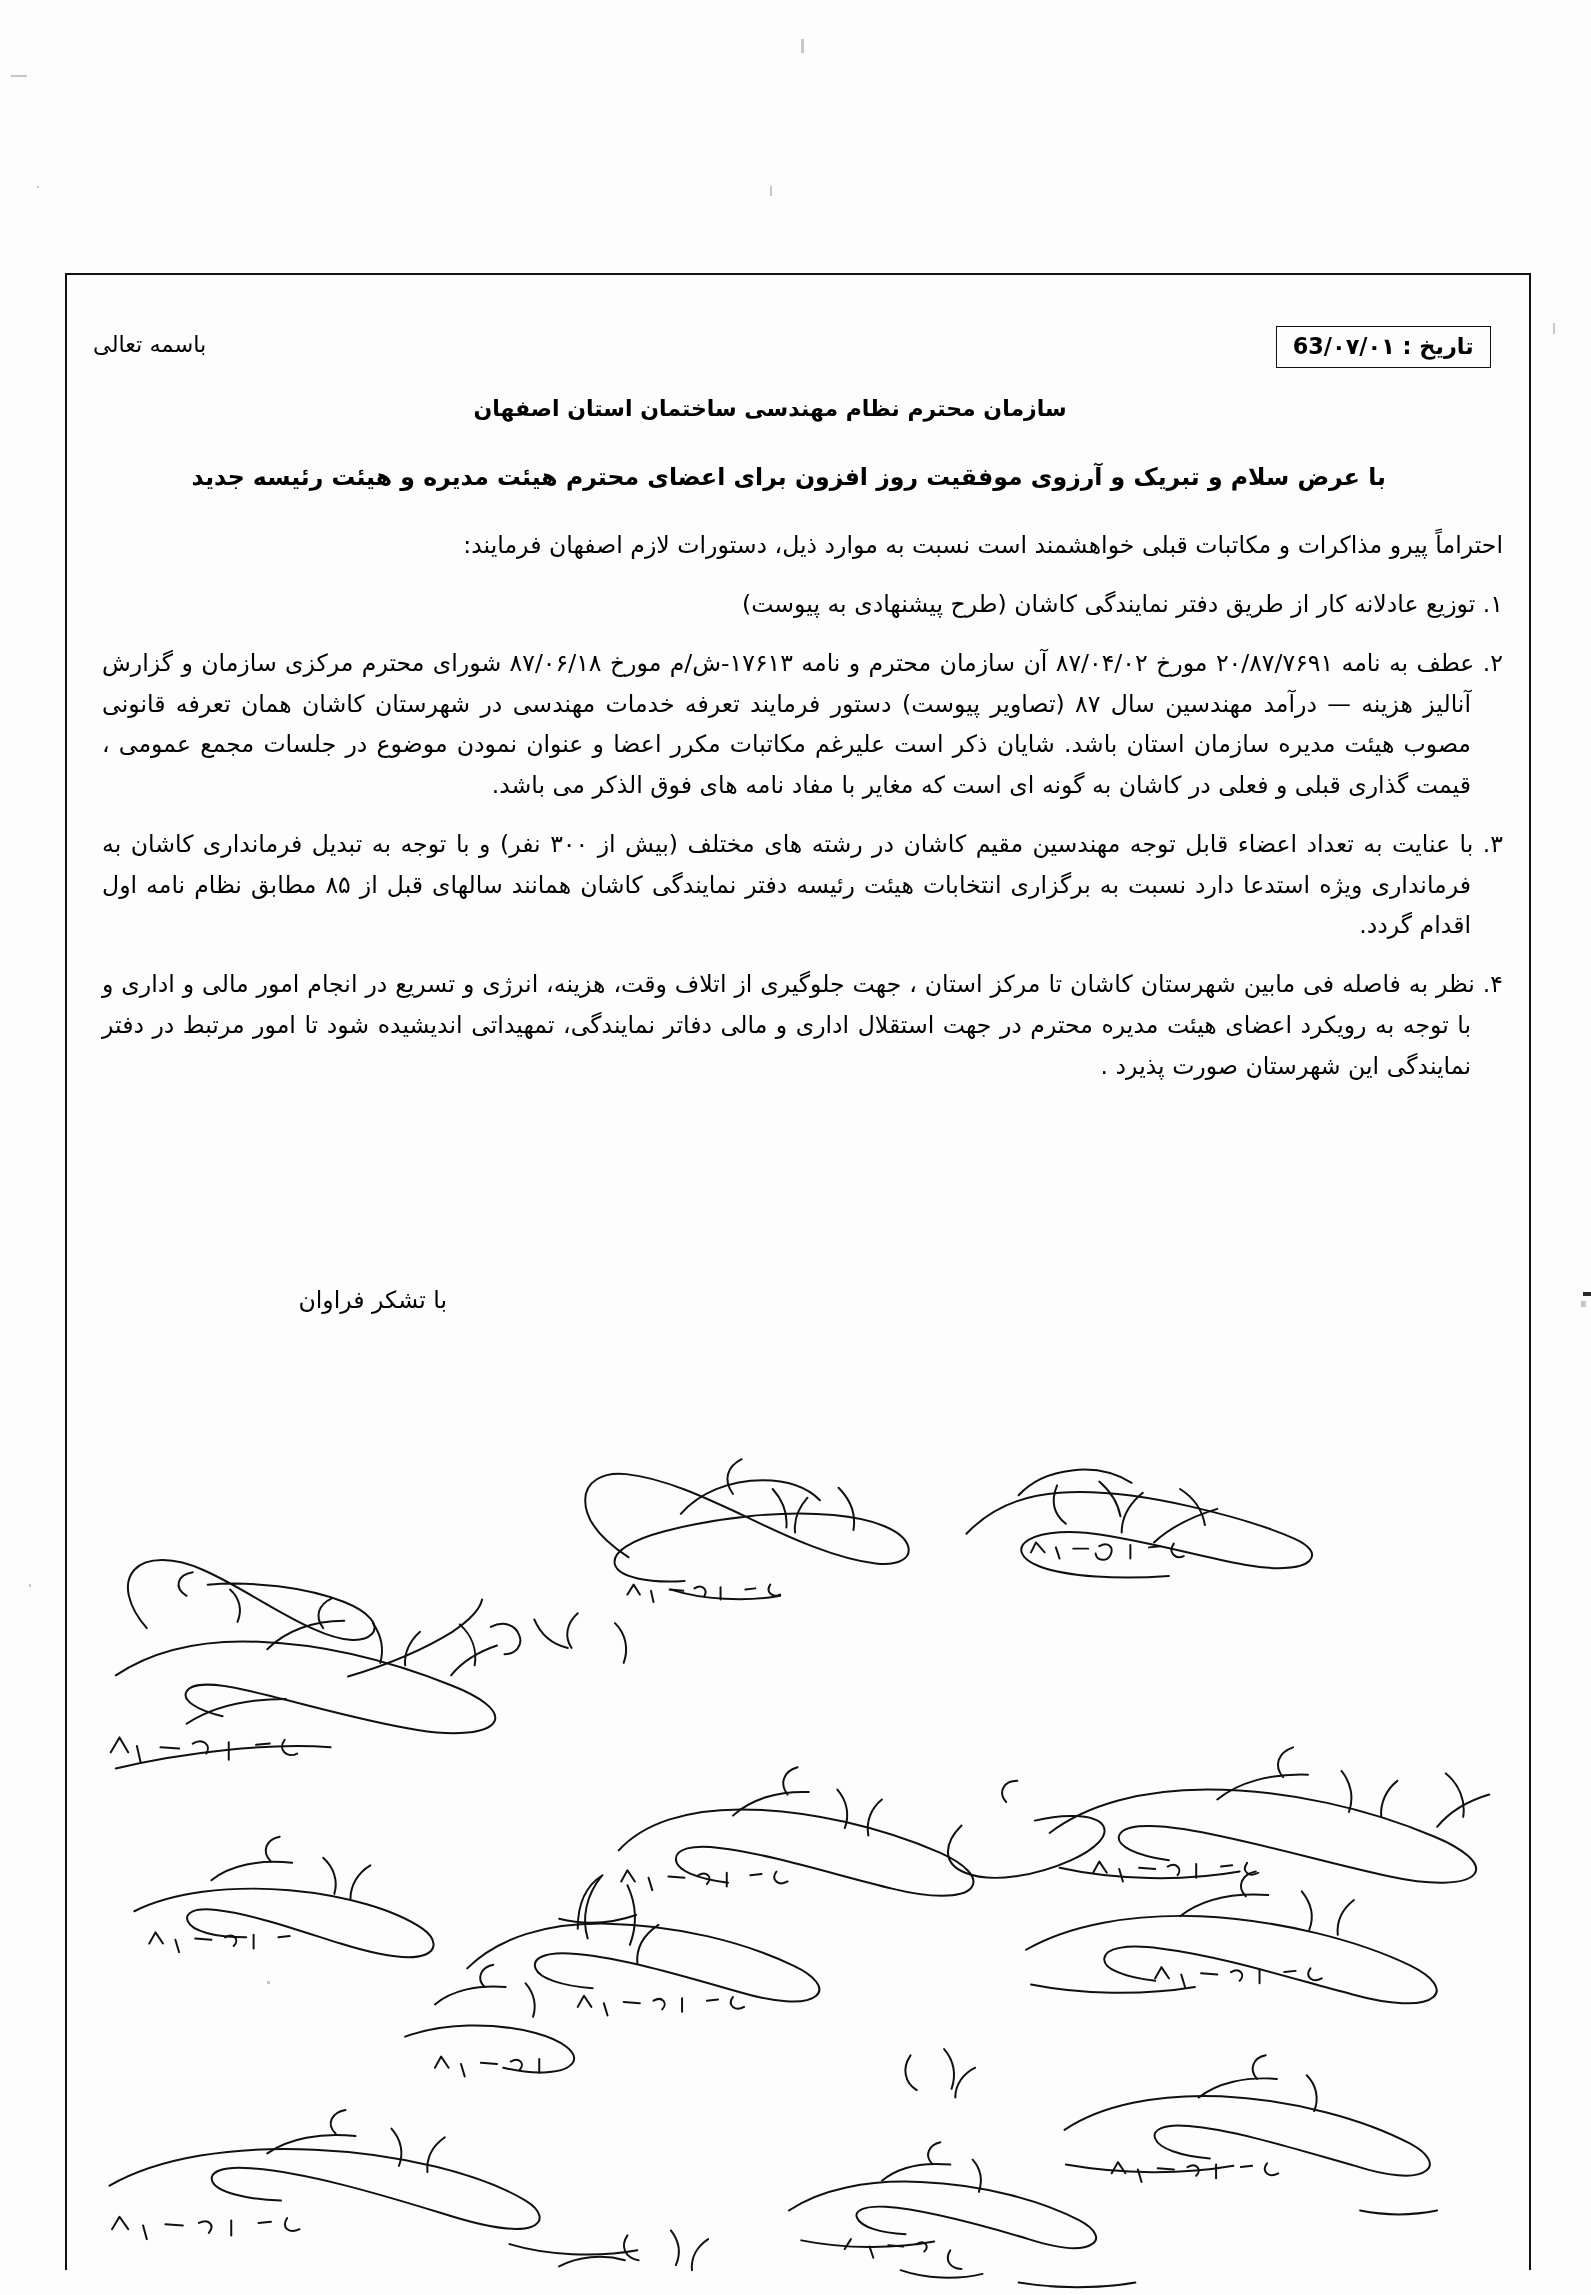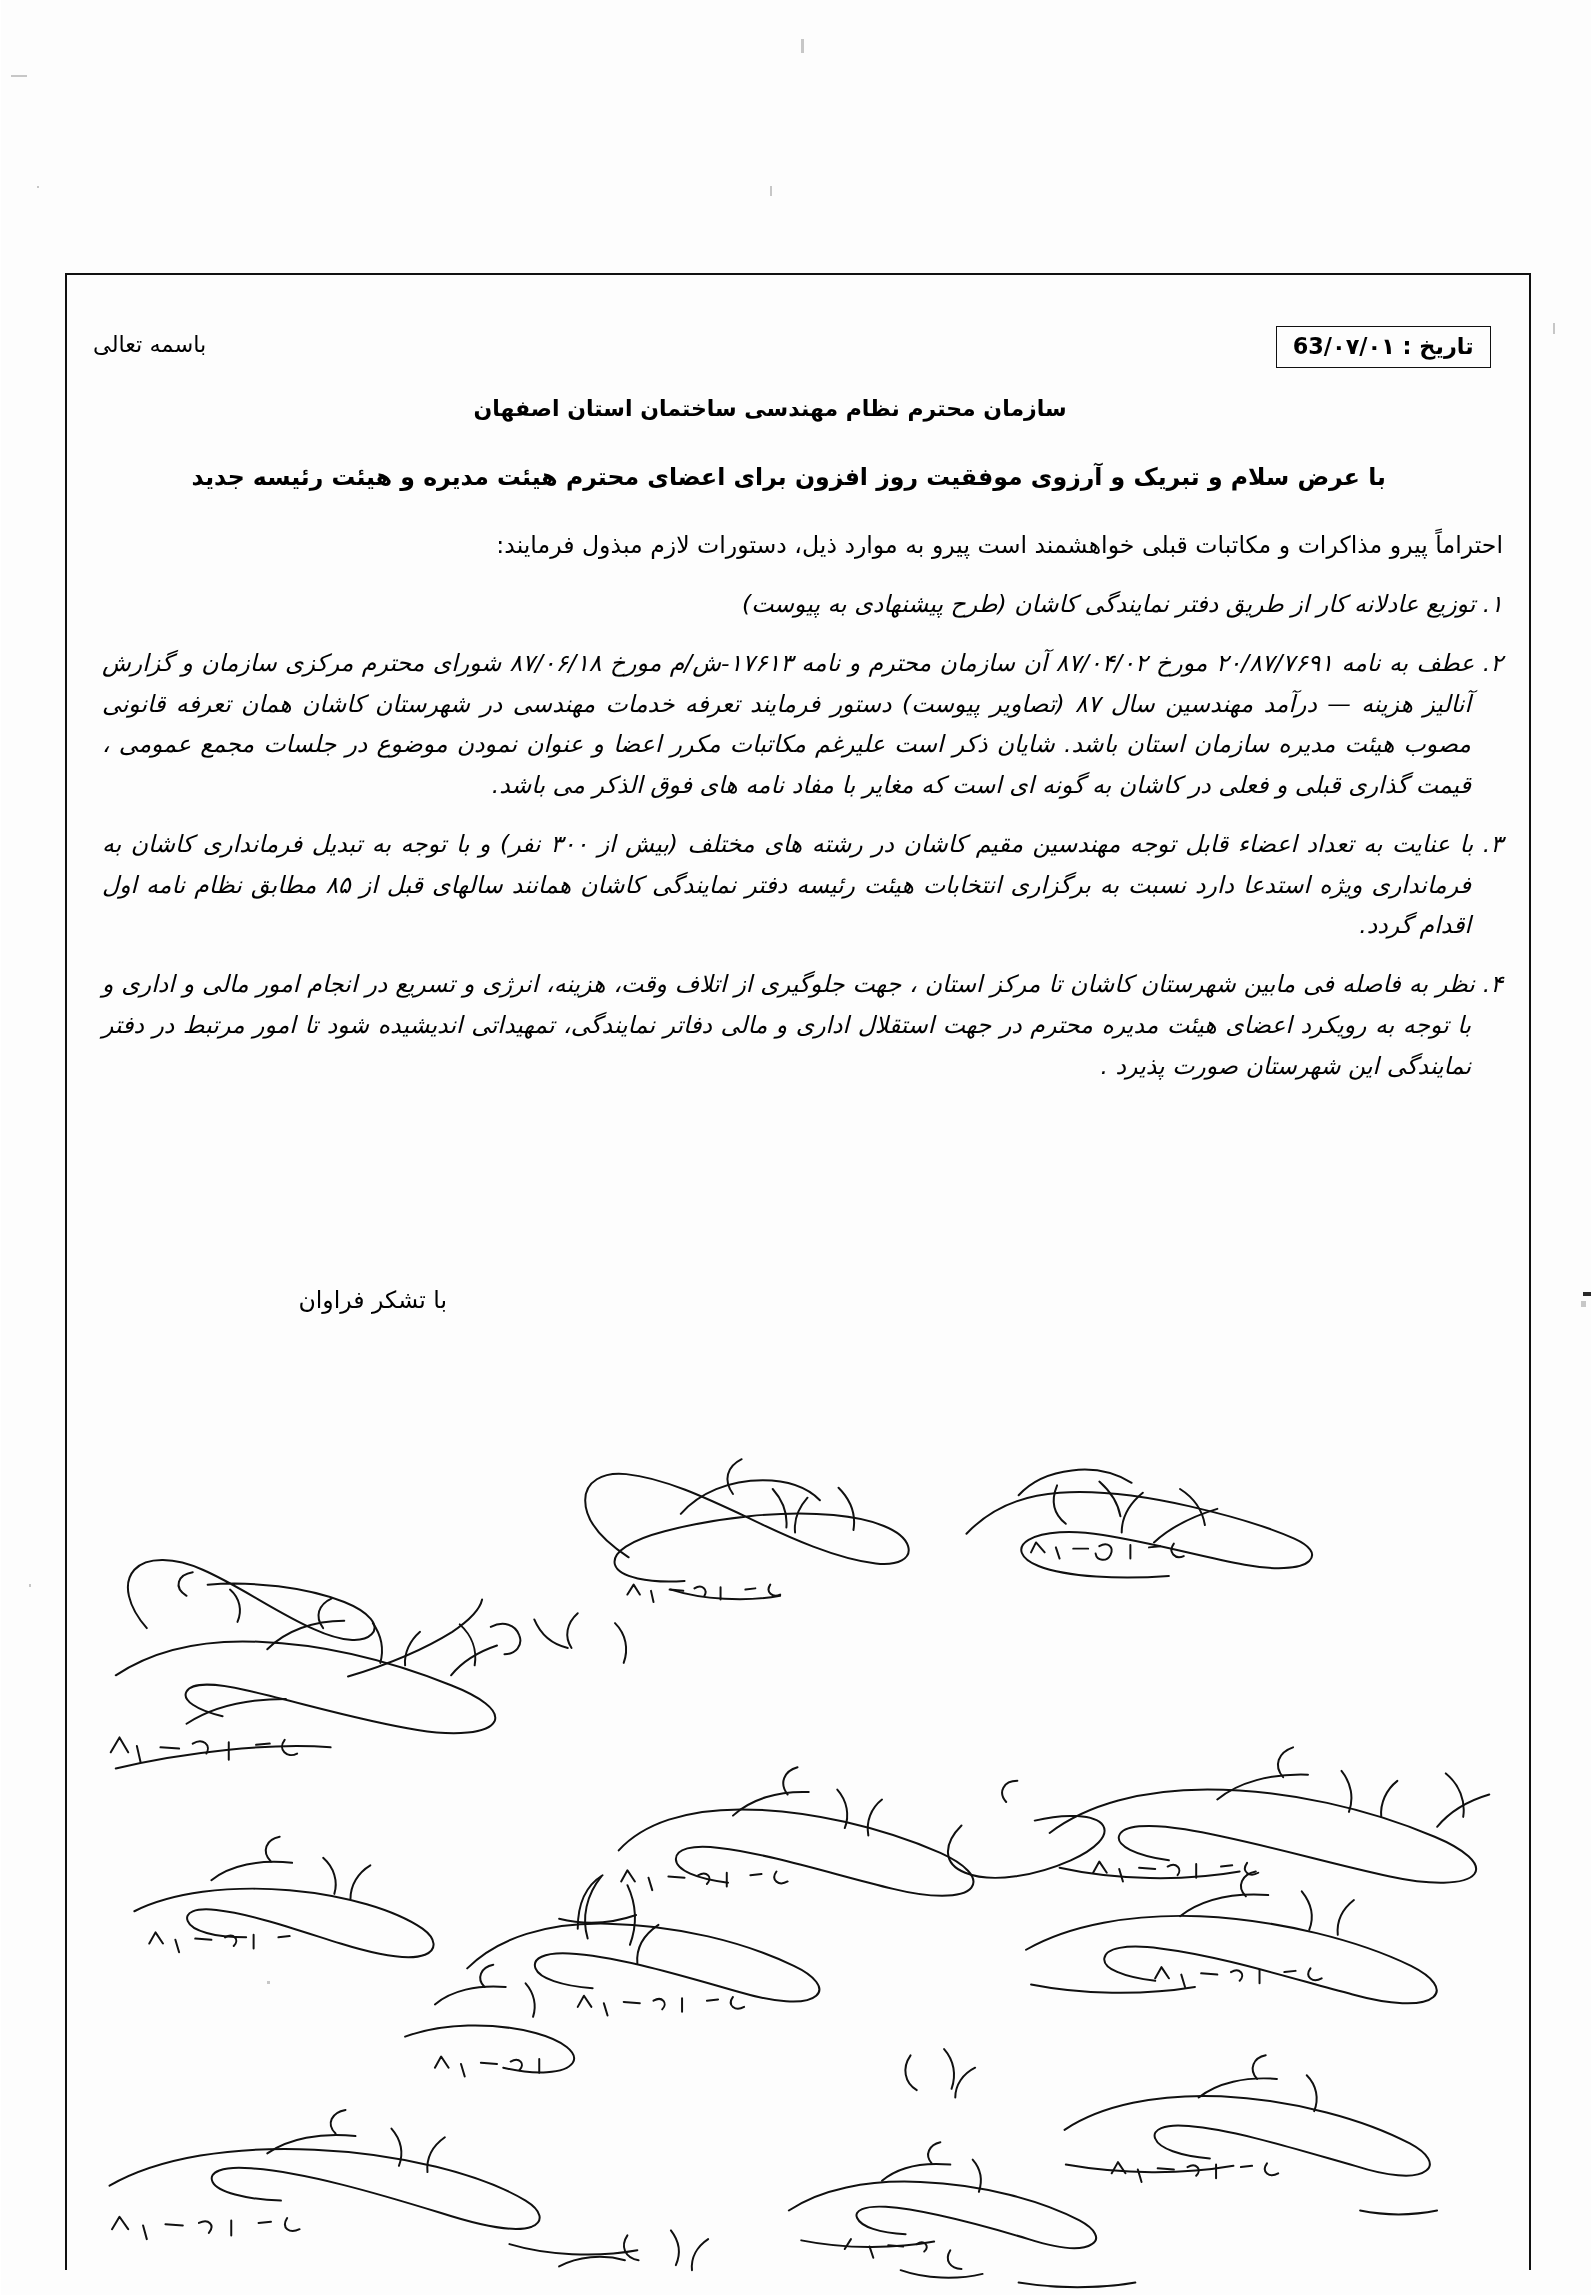--- a/index.html
+++ b/index.html
@@ -128,21 +128,20 @@
   }
   .item p {
     margin: 0;
     text-align: justify;
     text-justify: inter-word;
   }
   .item-body {
     display: block;
     padding-right: 32px;
     text-indent: -32px;
-    font-style: italic;
   }
 
   .thanks {
     position: absolute;
     top: 994px;
     right: 1056px;
     font-size: 23.6px;
     font-weight: normal;
   }
 
@@ -186,21 +185,21 @@
     <div class="date-box">
       <span>تاریخ : 63/۰۷/۰۱</span>
     </div>
 
     <div class="basmeh">باسمه تعالی</div>
 
     <div class="addressee">سازمان محترم نظام مهندسی ساختمان استان اصفهان</div>
 
     <div class="greeting">با عرض سلام و تبریک و آرزوی موفقیت روز افزون برای اعضای محترم هیئت مدیره و هیئت رئیسه جدید</div>
 
-    <div class="intro">احتراماً پیرو مذاکرات و مکاتبات قبلی خواهشمند است پیرو به موارد ذیل، دستورات لازم مبذول فرمایند:</div>
+    <div class="intro">احتراماً پیرو مذاکرات و مکاتبات قبلی خواهشمند است نسبت به موارد ذیل، دستورات لازم اصفهان فرمایند:</div>
 
     <div class="items">
 
       <div class="item">
         <p class="item-body">
           <span class="num">۱.</span>
           <span>توزیع عادلانه کار از طریق دفتر نمایندگی کاشان (طرح پیشنهادی به پیوست)</span>
         </p>
       </div>
 

